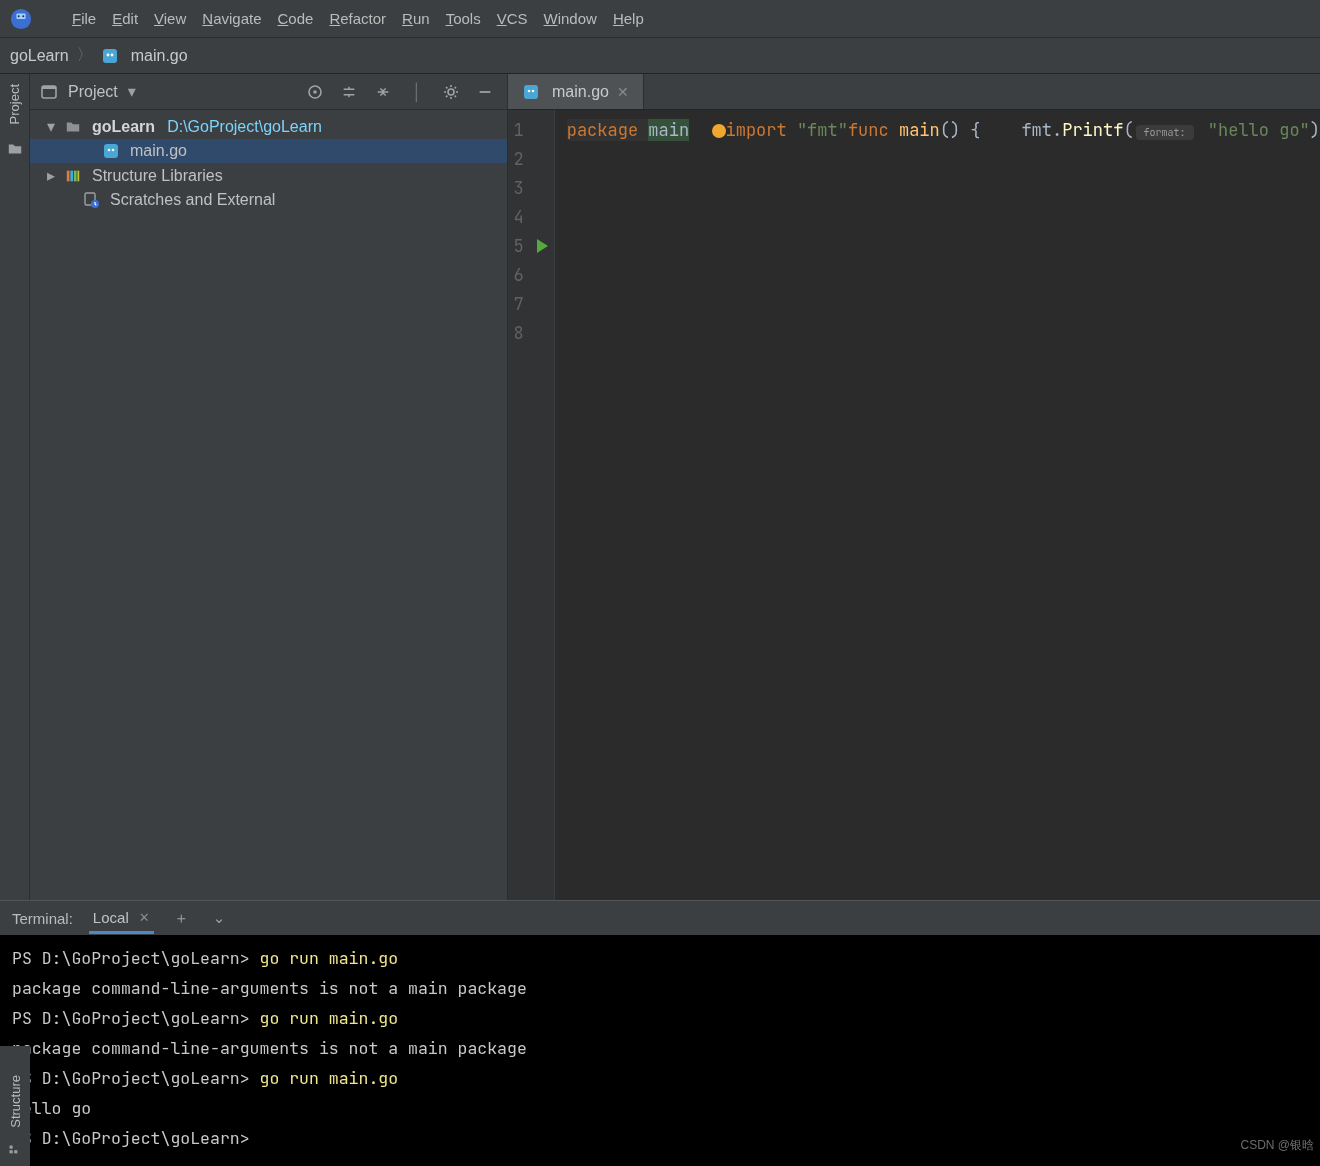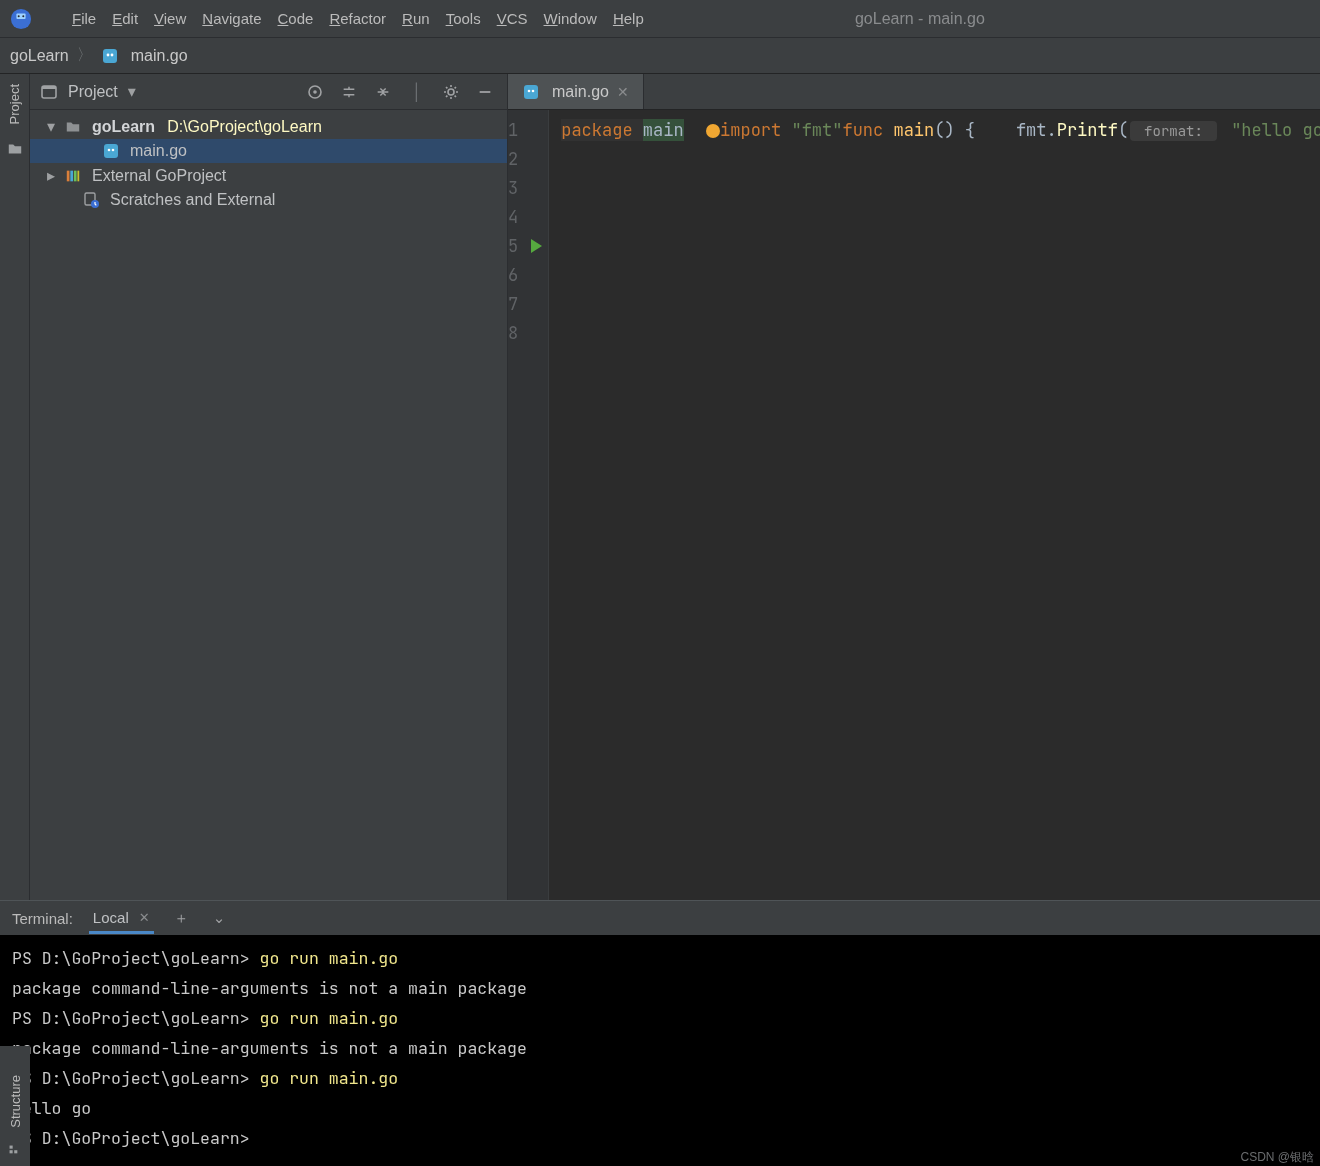--- a/index.html
+++ b/index.html
@@ -121,21 +121,21 @@
     display: flex;
     align-items: center;
     padding: 3px 8px 3px 14px;
     gap: 6px;
     color: #bfc1c3;
     white-space: nowrap;
   }
   .tree-row.selected {
     background: #2f4a6b;
   }
-  .tree-row .path { color: #fef9c3; margin-left: 6px; }
+  .tree-row .path { color: #7dd3fc; margin-left: 6px; }
   .tree-indent-1 { padding-left: 40px; }
   .tree-indent-2 { padding-left: 72px; }
   .tree .tw {
     width: 14px; display: inline-flex; justify-content: center; color: #9ea0a2;
   }
   .folder-icon, .file-icon, .lib-icon, .scratch-icon {
     width: 18px; height: 18px; display:inline-flex;align-items:center;justify-content:center;margin-right:4px;
   }
   
   .editor-area {
@@ -201,22 +201,22 @@
   .tok-kw   { color: #cc7832; }
   .tok-pkg  { color: #cc7832; margin-top: 6px; }
   .tok-ident{ color: #fef9c3; }
   .tok-func { color: #ffc66d; }
   .tok-str  { color: #6a8759; }
   .tok-punc { color: #a9b7c6; }
   .tok-param-hint {
     background: #3b3b3b;
     color: #9a9a9a;
     border-radius: 4px;
-    padding: 1px 14px;
-    font-size: 14px;
+    padding: 1px 8px;
+    font-size: 10px;
     margin: 0 4px 0 2px;
   }
   .tok-main-hl { background: #35513b; }
   .bulb {
     display:inline-block;width:14px;height:14px;border-radius:50%;
     background:#f0a732;margin-left:2px;vertical-align:-2px;
   }
   
   .terminal {
     height: 266px;
@@ -249,21 +249,21 @@
     font-family: "JetBrains Mono", "Consolas", "Menlo", monospace;
     font-size: 16.5px;
     line-height: 30px;
     color: #c9c9c9;
     overflow: auto;
   }
   .term-body .cmd { color: khaki; }
   .watermark {
     position: fixed;
     right: 6px;
-    bottom: 0;
+    bottom: 12px;
     font-size: 12px;
     color: #6b6d6f;
   }
   
   .bottom-rail {
     position: absolute;
     left: 0;
     bottom: 0;
     width: 30px;
     height: 120px;
@@ -294,21 +294,20 @@
       <span class="menu-item"><span class="mn">V</span>iew</span>
       <span class="menu-item"><span class="mn">N</span>avigate</span>
       <span class="menu-item"><span class="mn">C</span>ode</span>
       <span class="menu-item"><span class="mn">R</span>efactor</span>
       <span class="menu-item"><span class="mn">R</span>un</span>
       <span class="menu-item"><span class="mn">T</span>ools</span>
       <span class="menu-item"><span class="mn">V</span>CS</span>
       <span class="menu-item"><span class="mn">W</span>indow</span>
       <span class="menu-item"><span class="mn">H</span>elp</span>
     </div>
-  <div class="win-title">goLearn - main.go</div>
 </div>
 
 <div class="navbar">
   <span class="crumb">goLearn</span>
   <span class="chev">〉</span>
   <span class="go-icon">
     <svg viewBox="0 0 18 18" width="18" height="18">
         <rect x="2" y="2" width="14" height="14" rx="3" fill="#4aa7d4"></rect>
         <circle cx="7" cy="8" r="1.4" fill="#fff"></circle>
         <circle cx="11" cy="8" r="1.4" fill="#fff"></circle>
@@ -393,21 +392,21 @@
       <div class="tree-row">
         <span class="tw">▸</span>
         <span class="lib-icon">
             <svg viewBox="0 0 18 18" width="18" height="16">
               <rect x="2" y="3" width="3" height="12" fill="#d97f3a"></rect>
               <rect x="6" y="3" width="3" height="12" fill="#4aa7d4"></rect>
               <rect x="10" y="3" width="3" height="12" fill="#6bbf59"></rect>
               <rect x="14" y="3" width="2" height="12" fill="#c9c02e"></rect>
             </svg>
           </span>
-        <span>External GoProject</span>
+        <span>Structure Libraries</span>
       </div>
       <div class="tree-row tree-indent-1" style="padding-left:52px">
         <span class="scratch-icon">
             <svg viewBox="0 0 18 18" width="18" height="18">
               <rect x="3" y="2" width="10" height="12" rx="1.5" fill="none" stroke="#9da0a2" stroke-width="1.4"></rect>
               <circle cx="13" cy="13" r="4" fill="#3b6fd4"></circle>
               <path d="M13 11v2l1.3 1.3" stroke="#fff" stroke-width="1.2" fill="none"></path>
             </svg>
           </span>
         <span>Scratches and External</span>

